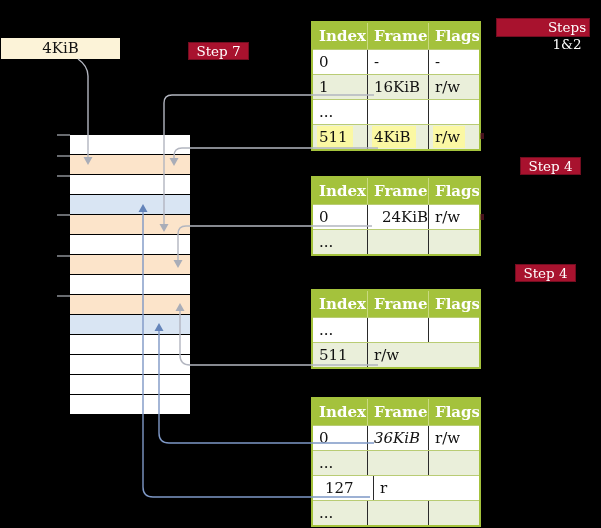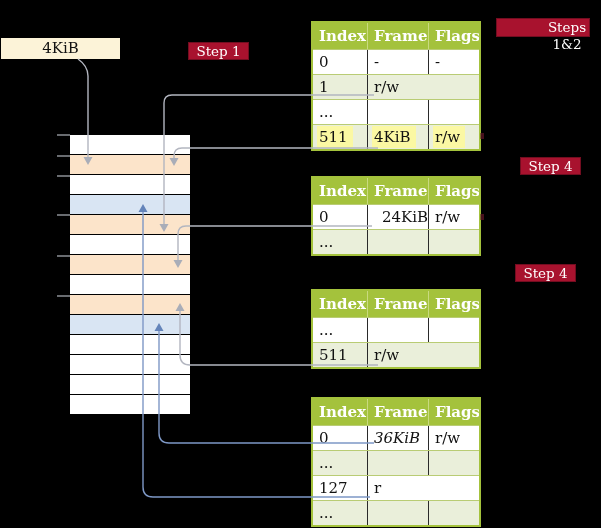--- a/index.html
+++ b/index.html
@@ -39,21 +39,21 @@
   
   #overlay{position:absolute;left:0;top:0;pointer-events:none;z-index:5;}
 </style>
 </head>
 <body>
 
 <div id="canvas">
 
   <div id="frame-box">4KiB</div>
 
-  <div class="badge" id="badge-step0">Step 1</div>
+  <div class="badge" id="badge-step0">Step 7</div>
   <div class="badge" id="badge-steps12">Steps 1&amp;2</div>
   <div class="badge" id="badge-step3">Step 4</div>
   <div class="badge" id="badge-step4">Step 4</div>
 
   <div id="memory">
       <div class="mrow" style="background: rgb(255, 255, 255);"></div>
       <div class="mrow" style="background: rgb(252, 228, 202);"></div>
       <div class="mrow" style="background: rgb(255, 255, 255);"></div>
       <div class="mrow" style="background: rgb(217, 229, 243);"></div>
       <div class="mrow" style="background: rgb(252, 228, 202);"></div>
@@ -75,20 +75,21 @@
           <div class="tcell" style="width: 61px;">Frame</div>
           <div class="tcell" style="width: 51px;">Flags</div>
         </div>
         <div class="trow body">
           <div class="tcell" style="width: 54px;">0</div>
           <div class="tcell" style="width: 61px;">-</div>
           <div class="tcell" style="width: 51px;">-</div>
         </div>
         <div class="trow body shaded">
           <div class="tcell" style="width: 54px;">1</div>
+          <div class="tcell" style="width: 61px;">16KiB</div>
           <div class="tcell" style="width: 51px;">r/w</div>
         </div>
         <div class="trow body">
           <div class="tcell" style="width: 54px;">...</div>
           <div class="tcell" style="width: 61px;"></div>
           <div class="tcell" style="width: 51px;"></div>
         </div>
         <div class="trow body shaded">
           <div class="tcell" style="width: 54px;"><span class="hl">511</span></div>
           <div class="tcell" style="width: 61px;"><span class="hl">4KiB</span></div>
@@ -138,21 +139,21 @@
           <div class="tcell" style="width: 54px;">0</div>
           <div class="tcell" style="width: 61px; font-style: italic;">36KiB</div>
           <div class="tcell" style="width: 51px;">r/w</div>
         </div>
         <div class="trow body shaded">
           <div class="tcell" style="width: 54px;">...</div>
           <div class="tcell" style="width: 61px;"></div>
           <div class="tcell" style="width: 51px;"></div>
         </div>
         <div class="trow body">
-          <div class="tcell" style="width: 54px;">127</div>
+          <div class="tcell" style="width: 54px; margin-left: 6px;">127</div>
           <div class="tcell" style="width: 51px;">r</div>
         </div>
         <div class="trow body shaded">
           <div class="tcell" style="width: 54px;">...</div>
           <div class="tcell" style="width: 61px;"></div>
           <div class="tcell" style="width: 51px;"></div>
         </div>
       </div>
     </div>
 

